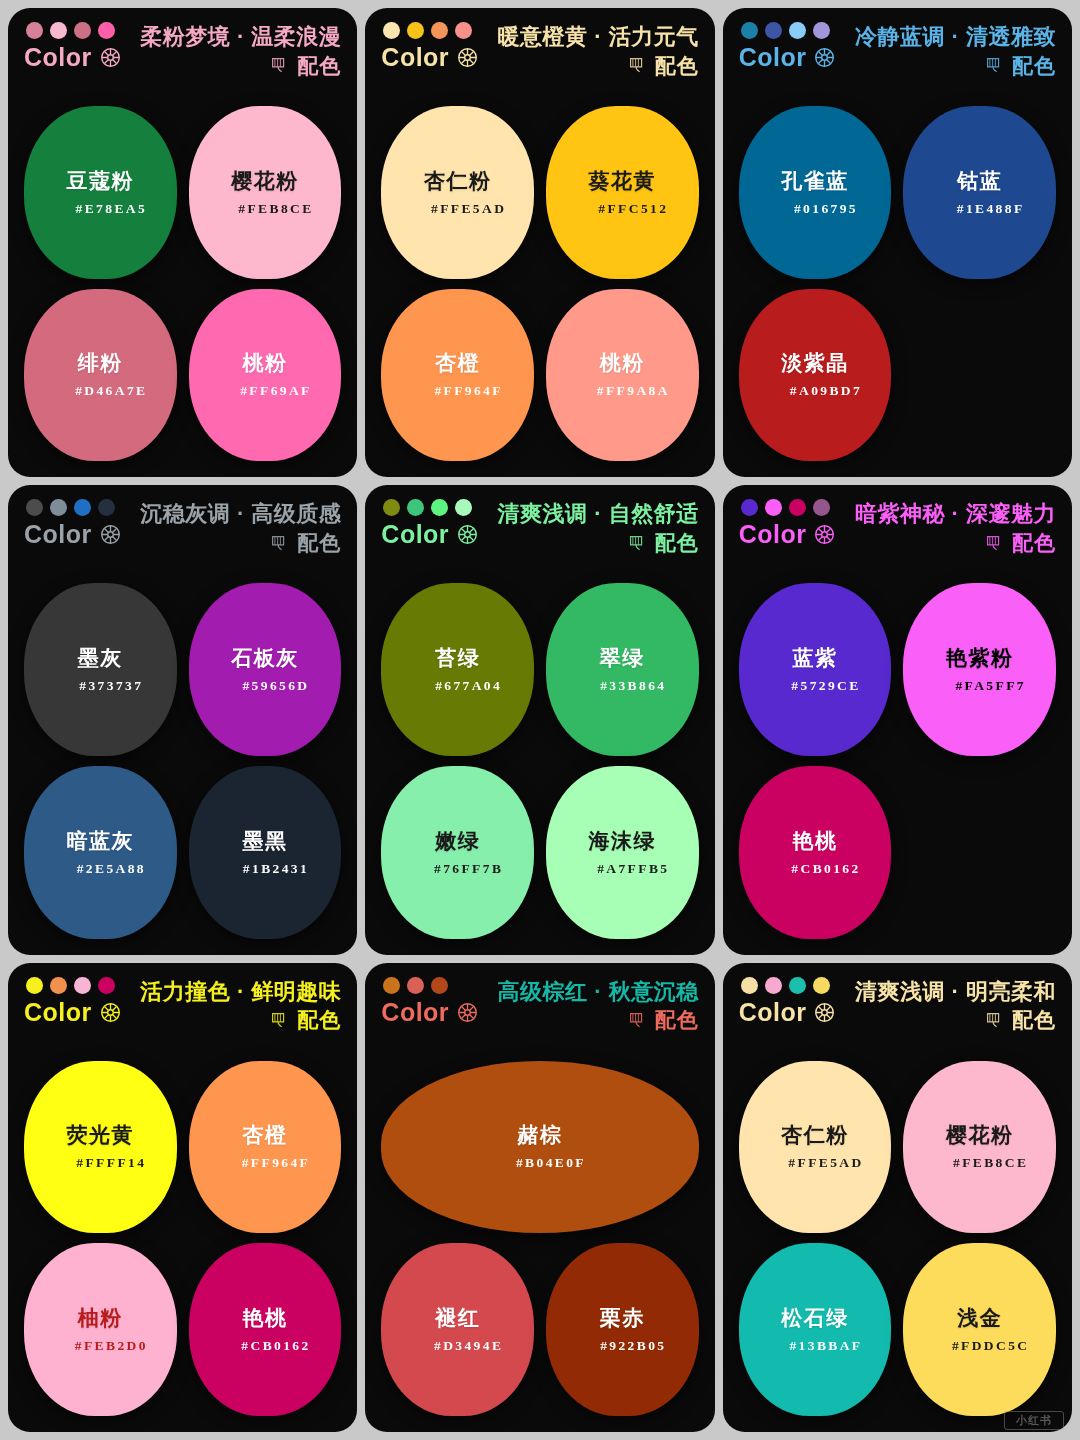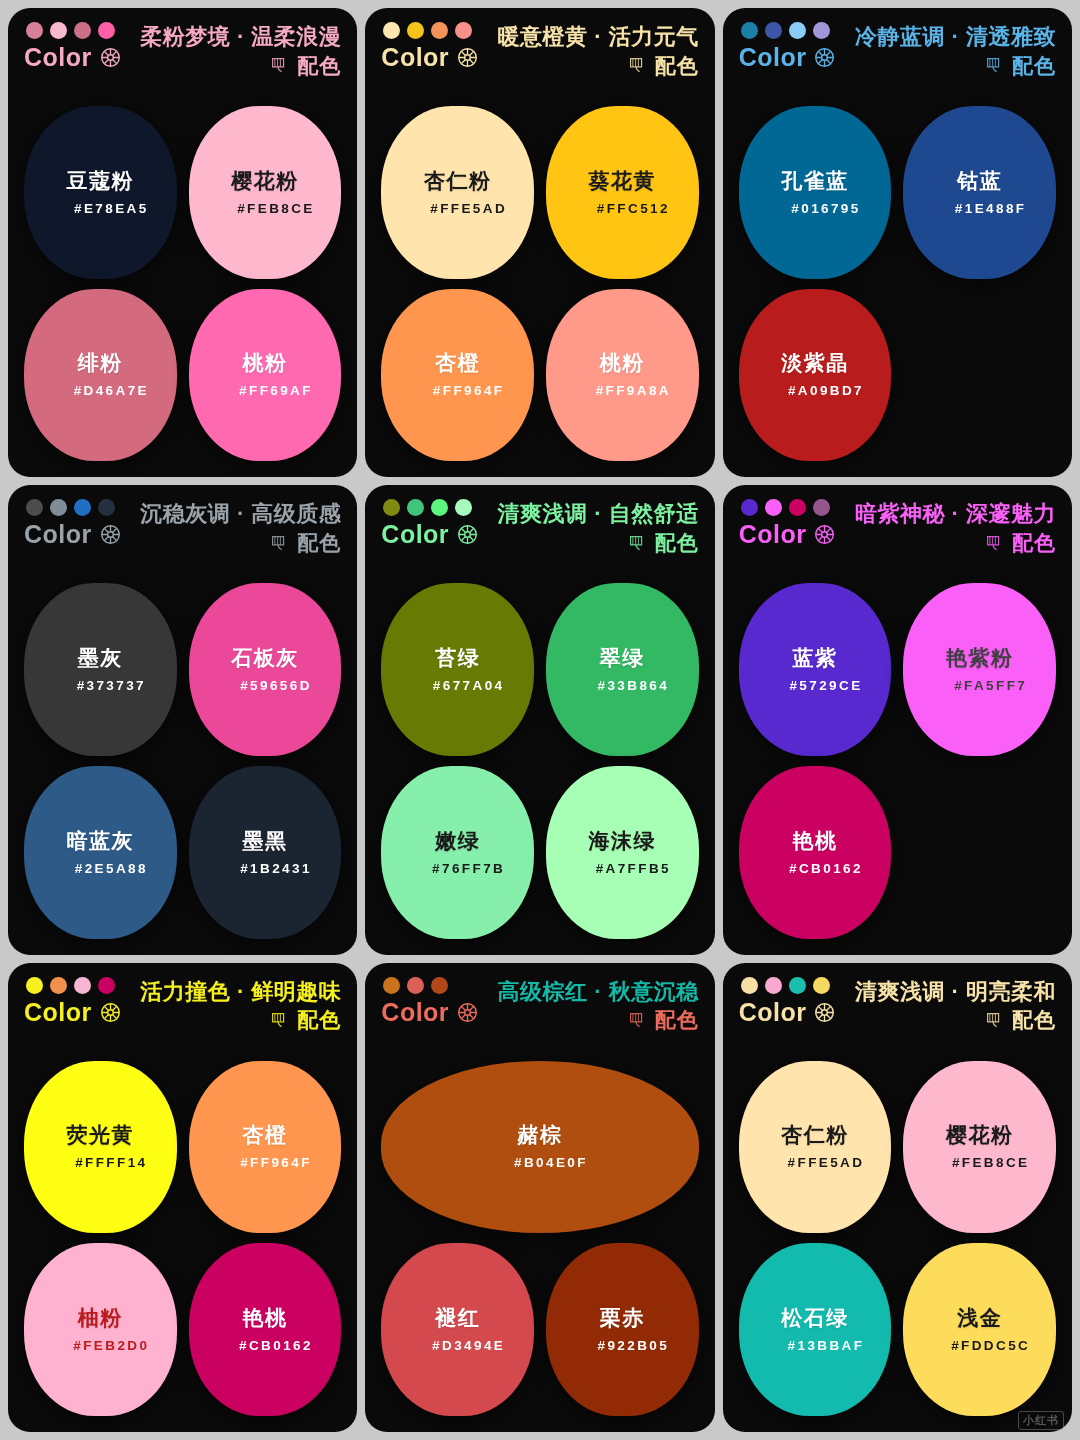--- a/index.html
+++ b/index.html
@@ -140,35 +140,35 @@
     font-weight: 800;
     letter-spacing: 1.5px;
     line-height: 1;
     margin-bottom: 11px;
     text-shadow: 0 1px 2px rgba(0,0,0,.12);
   }
   .swatch-hex {
     font-size: 13.5px;
     font-weight: 700;
     letter-spacing: 2.4px;
-    font-family: Liberation Sans, sans-serif;
+    font-family: Liberation Serif, serif;
     line-height: 1;
     margin-left: 22px;
   }
 
   .watermark {
     position: absolute;
     right: 16px;
     bottom: 10px;
     font-size: 11px;
     font-weight: 700;
     color: rgba(150,150,150,.55);
     border: 1px solid rgba(150,150,150,.45);
     border-radius: 3px;
-    padding: 1px 4px;
+    padding: 1px 11px;
     letter-spacing: 1px;
     z-index: 5;
   }
 </style>
 </head>
 <body>
 
 <div class="sheet" id="sheet">
     <div class="card">
       <div class="card-header">
@@ -194,21 +194,21 @@
             <svg class="stamp" viewBox="0 0 24 24" fill="none">
               <path d="M5 5 h12 v9 h-12 z" stroke="#F5A9C4" stroke-width="1.3"></path>
               <path d="M7.5 5 v9 M10.5 5 v9 M13.5 5 v9" stroke="#F5A9C4" stroke-width="1"></path>
               <path d="M11 14 c0 3 1 4 3.5 5.2" stroke="#F5A9C4" stroke-width="1.2" stroke-linecap="round"></path>
             </svg>
             <span class="peise" style="color: rgb(245, 169, 196);">配色</span>
           </div>
         </div>
       </div>
       <div class="swatch-area">
-        <div class="swatch" style="background: #0f172a; color: rgb(255, 255, 255);">
+        <div class="swatch" style="background: #15803d; color: rgb(255, 255, 255);">
           <div class="swatch-name">豆蔻粉</div>
           <div class="swatch-hex">#E78EA5</div>
         </div>
         <div class="swatch" style="background: rgb(254, 184, 206); color: rgb(26, 26, 26);">
           <div class="swatch-name">樱花粉</div>
           <div class="swatch-hex">#FEB8CE</div>
         </div>
         <div class="swatch" style="background: rgb(212, 106, 126); color: rgb(255, 255, 255);">
           <div class="swatch-name">绯粉</div>
           <div class="swatch-hex">#D46A7E</div>
@@ -341,21 +341,21 @@
             </svg>
             <span class="peise" style="color: rgb(154, 163, 170);">配色</span>
           </div>
         </div>
       </div>
       <div class="swatch-area">
         <div class="swatch" style="background: rgb(55, 55, 55); color: rgb(255, 255, 255);">
           <div class="swatch-name">墨灰</div>
           <div class="swatch-hex">#373737</div>
         </div>
-        <div class="swatch" style="background: #ec4899; color: rgb(255, 255, 255);">
+        <div class="swatch" style="background: #a21caf; color: rgb(255, 255, 255);">
           <div class="swatch-name">石板灰</div>
           <div class="swatch-hex">#59656D</div>
         </div>
         <div class="swatch" style="background: rgb(46, 90, 136); color: rgb(255, 255, 255);">
           <div class="swatch-name">暗蓝灰</div>
           <div class="swatch-hex">#2E5A88</div>
         </div>
         <div class="swatch" style="background: rgb(27, 36, 49); color: rgb(255, 255, 255);">
           <div class="swatch-name">墨黑</div>
           <div class="swatch-hex">#1B2431</div>
@@ -439,21 +439,21 @@
             </svg>
             <span class="peise" style="color: rgb(250, 95, 247);">配色</span>
           </div>
         </div>
       </div>
       <div class="swatch-area">
         <div class="swatch" style="background: rgb(87, 41, 206); color: rgb(255, 255, 255);">
           <div class="swatch-name">蓝紫</div>
           <div class="swatch-hex">#5729CE</div>
         </div>
-        <div class="swatch" style="background: rgb(250, 95, 247); color: #404040;">
+        <div class="swatch" style="background: rgb(250, 95, 247); color: #000000;">
           <div class="swatch-name">艳紫粉</div>
           <div class="swatch-hex">#FA5FF7</div>
         </div>
         <div class="swatch" style="background: rgb(203, 1, 98); color: rgb(255, 255, 255);">
           <div class="swatch-name">艳桃</div>
           <div class="swatch-hex">#CB0162</div>
         </div>
       </div>
     </div>
     <div class="card">

